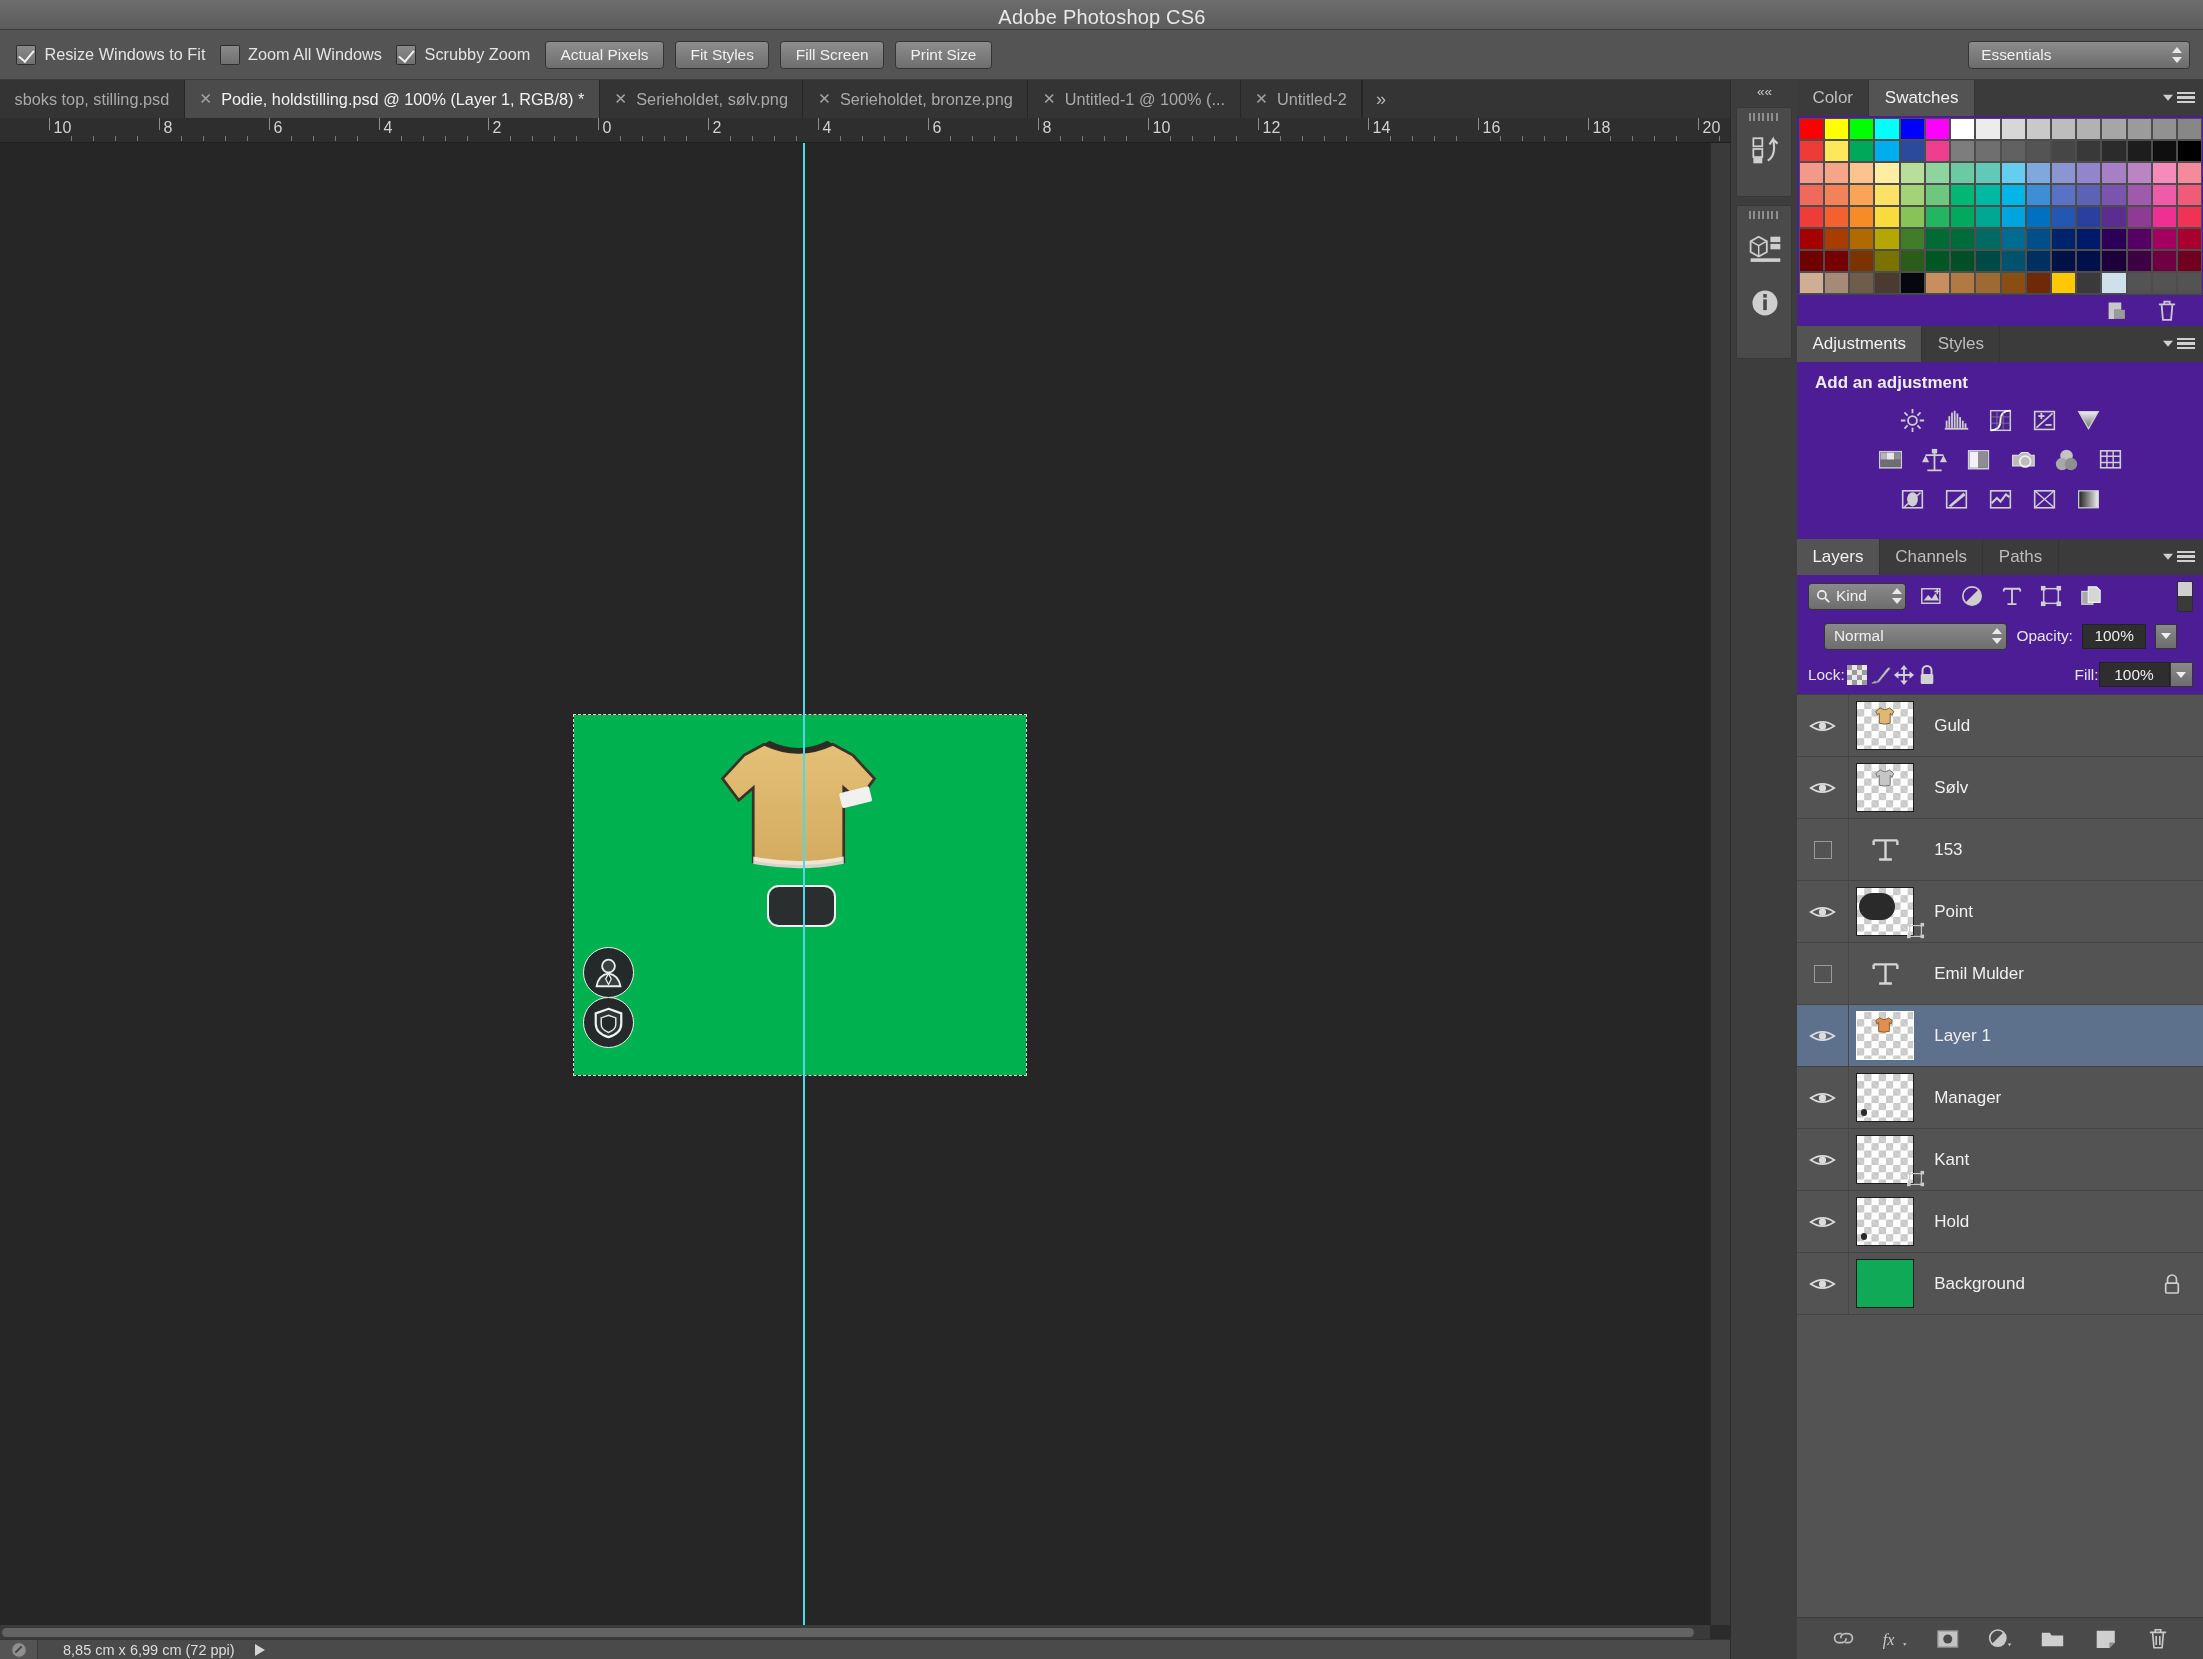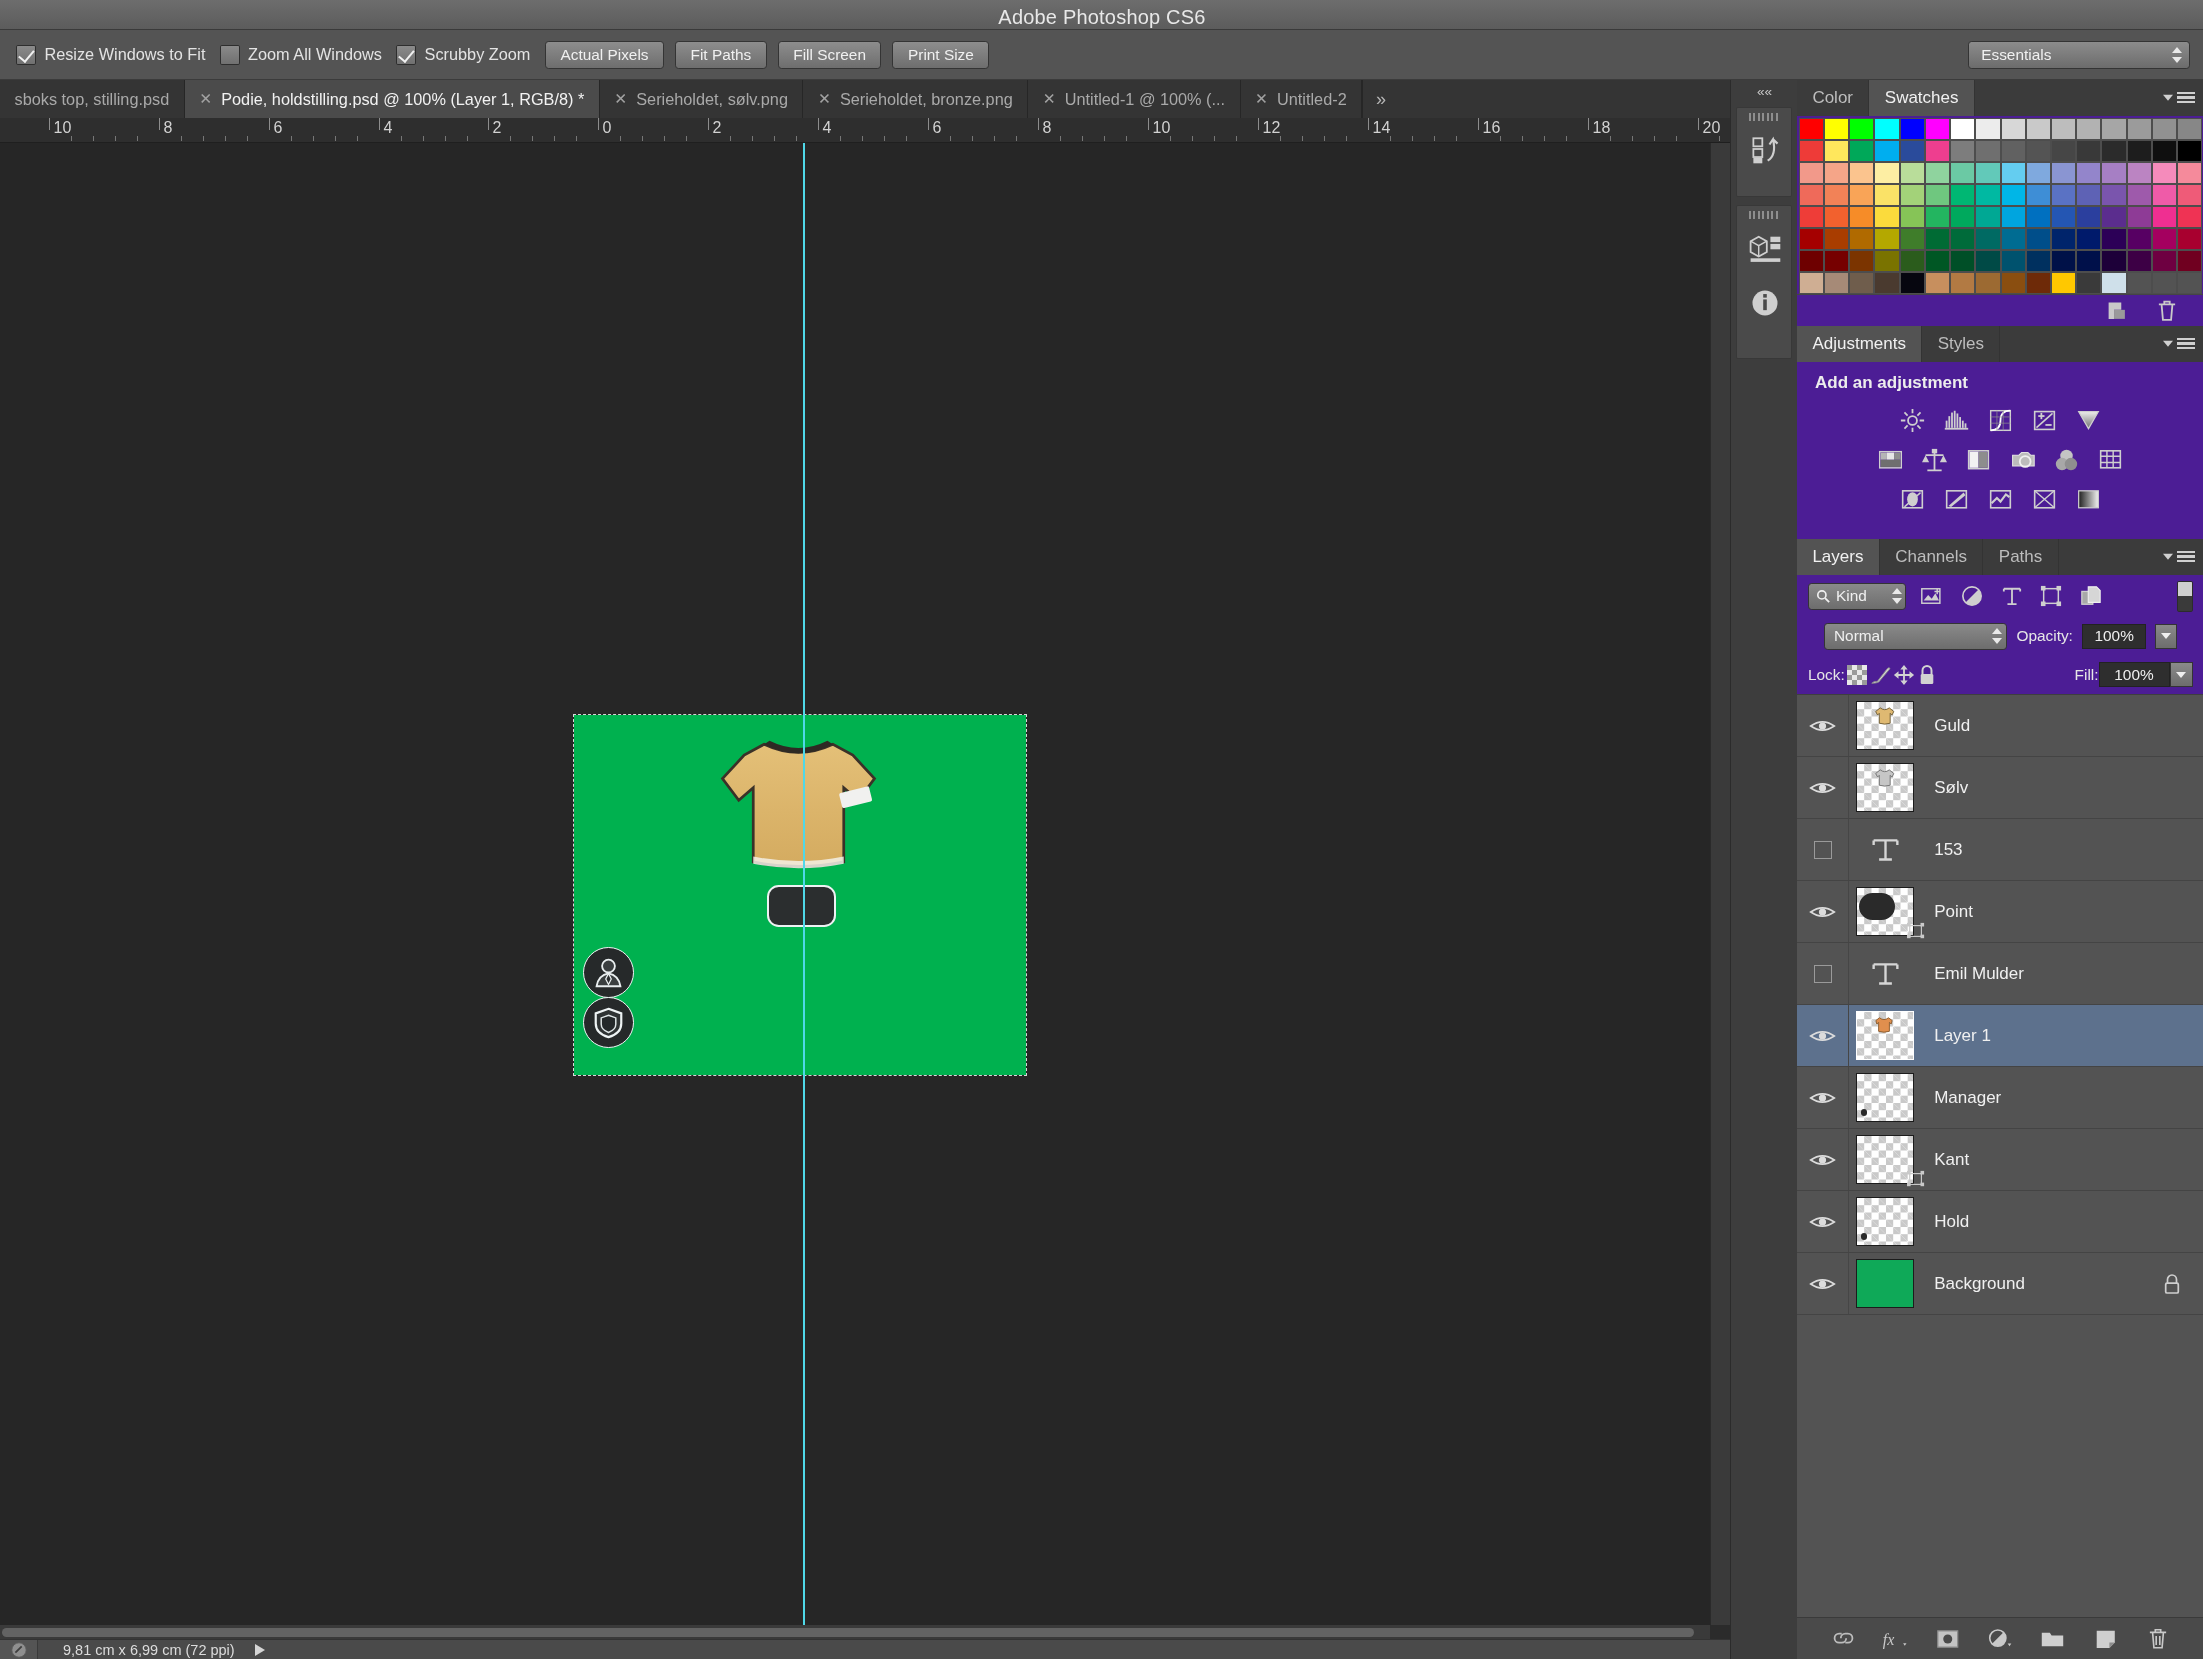--- a/index.html
+++ b/index.html
@@ -255,21 +255,21 @@
     </div>
     <div class="chk-wrap">
       <div class="chk"></div>
       <span class="chk-label">Zoom All Windows</span>
     </div>
     <div class="chk-wrap">
       <div class="chk on"></div>
       <span class="chk-label">Scrubby Zoom</span>
     </div>
     <div class="obtn">Actual Pixels</div>
-    <div class="obtn">Fit Paths</div>
+    <div class="obtn">Fit Styles</div>
     <div class="obtn">Fill Screen</div>
     <div class="obtn">Print Size</div>
 
     <div class="ws-select">
       <span>Essentials</span>
       <span class="stepper-ar"></span>
     </div>
   </div>
 
   <div class="tabbar">
@@ -470,21 +470,21 @@
     <div class="thumb"></div>
   </div>
 
   <div class="statusbar">
     <div class="status-grip">
       <svg width="18" height="18" viewBox="0 0 20 20">
           <circle cx="10" cy="10" r="8" fill="#8f8f8f" stroke="#5b5b5b"></circle>
           <path d="M6 13 L13 6" stroke="#3e3e3e" stroke-width="2"></path>
         </svg>
     </div>
-    <div class="status-text">9,81 cm x 6,99 cm (72 ppi)</div>
+    <div class="status-text">8,85 cm x 6,99 cm (72 ppi)</div>
     <div class="status-arrow"></div>
   </div>
 
   <div class="icondock">
     <div class="dock-collapse">««</div>
     <div class="dockgrp" style="top:27px; height:90px;">
       <div class="dotrow"></div>
       <div class="dockicon">
         <svg width="34" height="34" viewBox="0 0 38 38">
           <rect x="6" y="7" width="10" height="9" fill="none" stroke="#cfcfcf" stroke-width="2"></rect>

